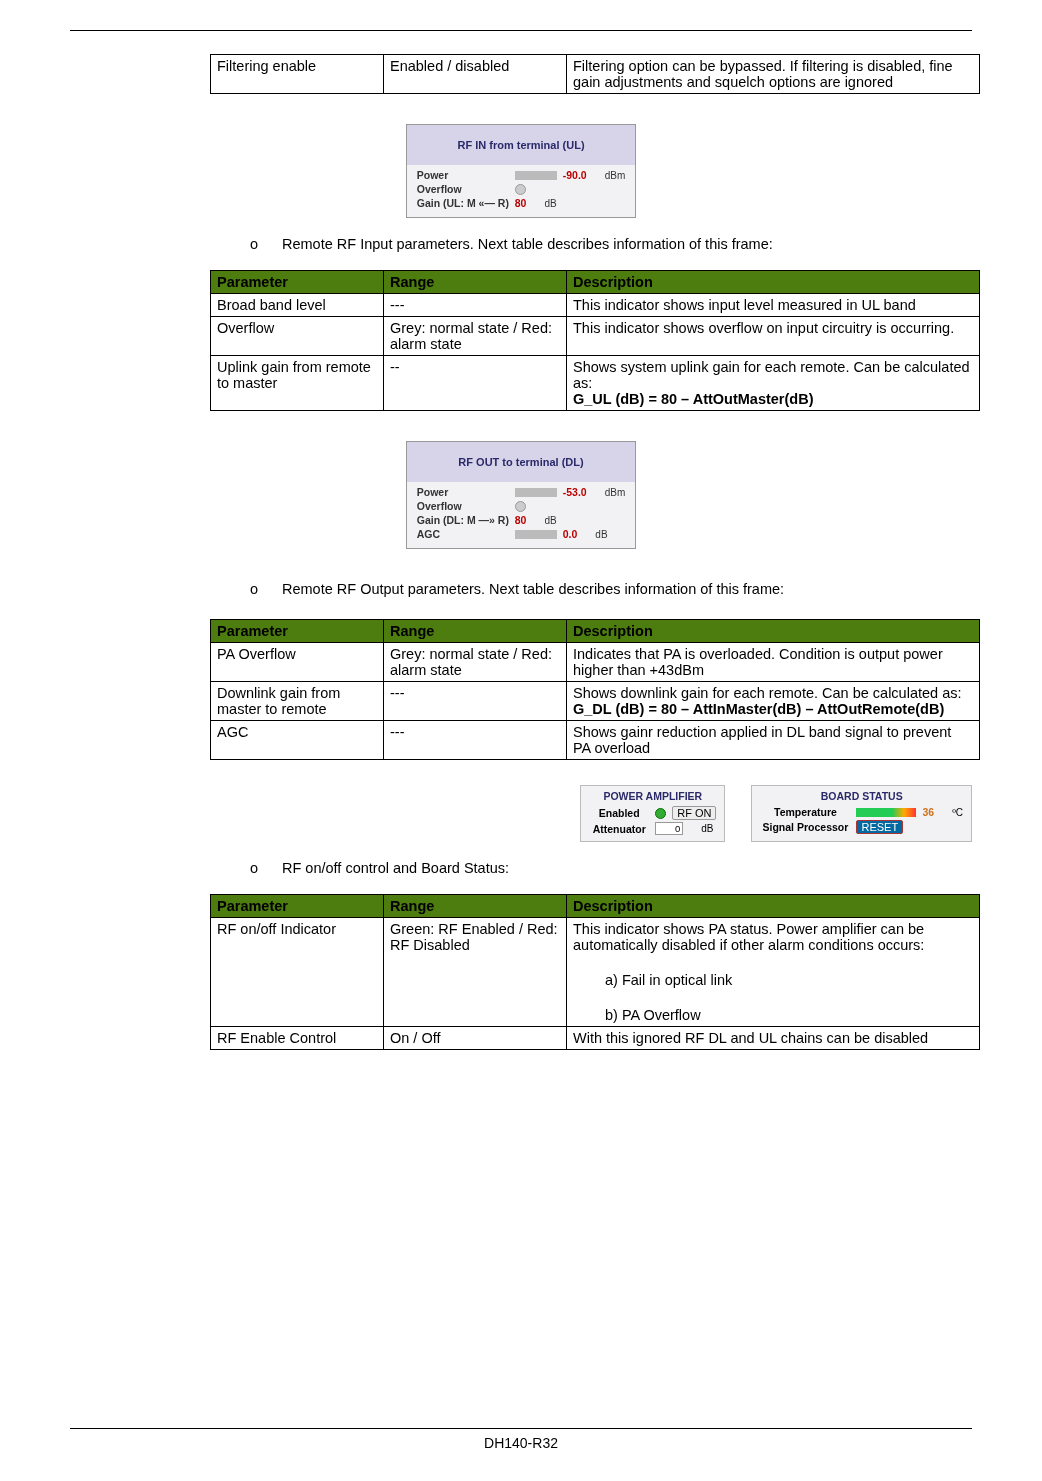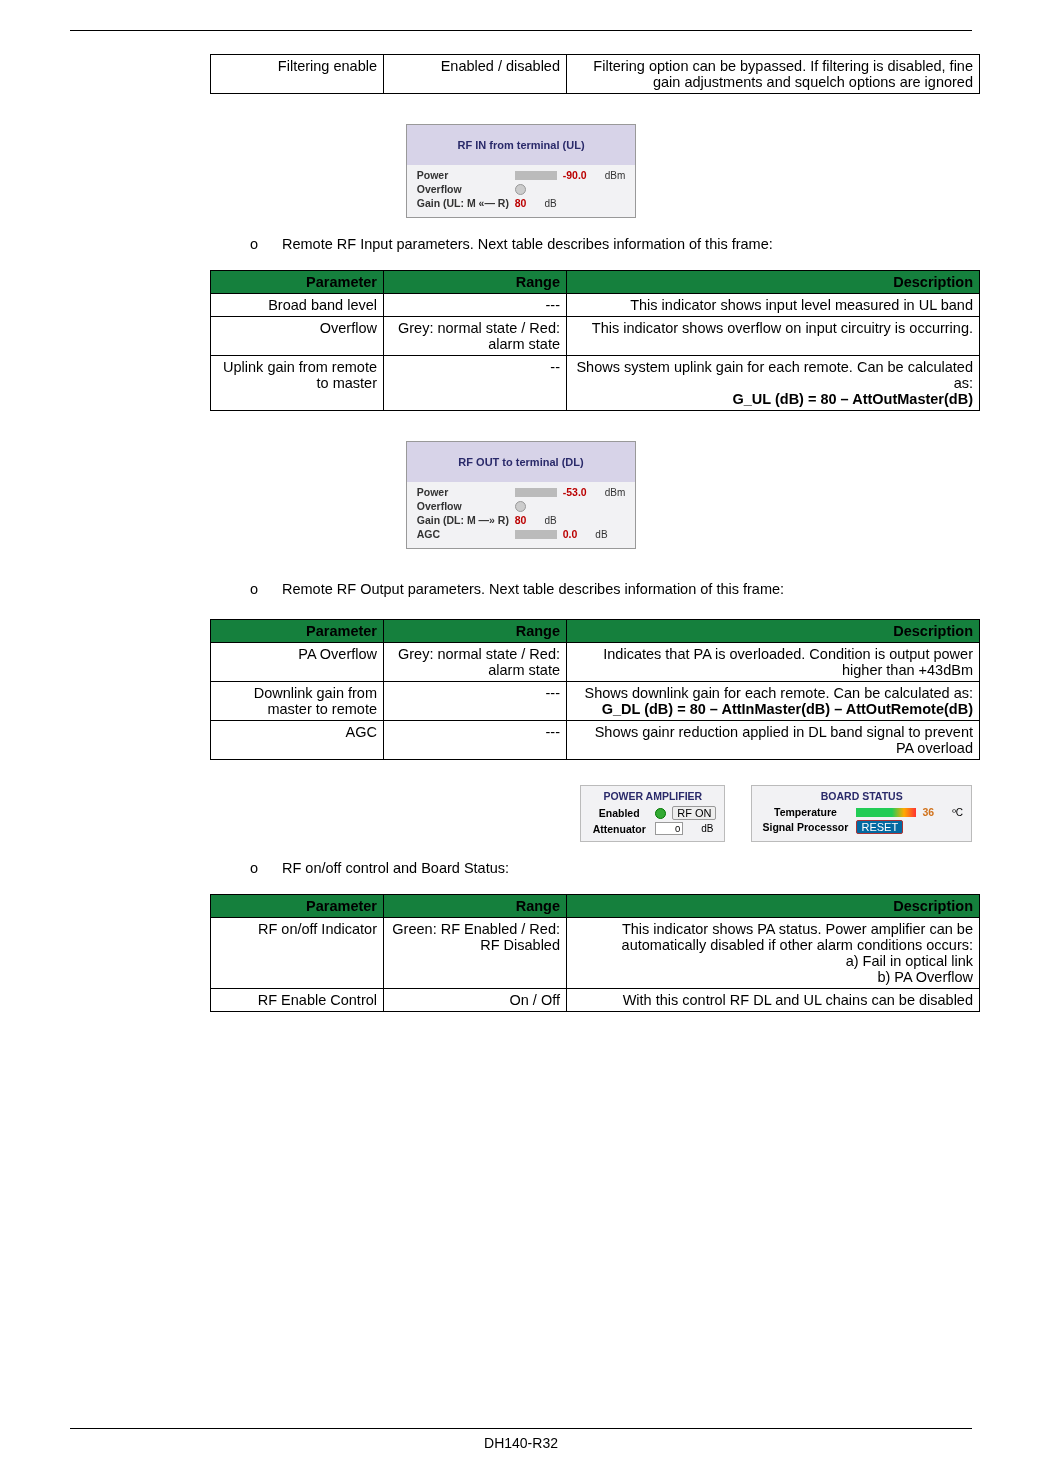--- a/index.html
+++ b/index.html
@@ -23,26 +23,26 @@
   }
   table.param {
     border-collapse: collapse;
     width: 100%;
     margin-left: 140px;
     width: 770px;
   }
   table.param td, table.param th {
     border: 1px solid #000;
     padding: 3px 6px;
-    text-align: right;
+    text-align: left;
     vertical-align: top;
     font-size: 14.5px;
   }
   table.param th {
-    background: #15803d;
+    background: #4d7c0f;
     font-weight: bold;
   }
   .col1 { width: 160px; }
   .col2 { width: 170px; }
   .col3 { }
   .bullet-row {
     margin-left: 180px;
     margin-top: 18px;
     margin-bottom: 18px;
     display: flex;
@@ -89,21 +89,21 @@
   .val-red { color:#b00; font-weight:bold; font-size:10.5px;}
   .val-orange { color:#d1721b; font-weight:bold; font-size:10.5px;}
   .dot-grey { display:inline-block; width:9px; height:9px; border-radius:50%; background:#ccc; border:1px solid #999;}
   .dot-green { display:inline-block; width:9px; height:9px; border-radius:50%; background:#3a3; border:1px solid #070;}
   .btn { display:inline-block; border:1px solid #999; background:#eee; padding:0 4px; font-size:11px; border-radius:2px;}
   .btn-red { background:#0369a1; color:#fff; border-color:#a33;}
   .inp { display:inline-block; border:1px solid #999; background:#fff; width:22px; font-size:9.5px; text-align:right; padding:0 2px;}
   .unit { font-size:10px;margin-left:12px; }
   .bar-grad { display:inline-block; width:60px; height:9px; background:linear-gradient(90deg,#2c5 60%,#fa0 80%,#f33 100%); vertical-align:middle;}
   .desc-list { margin:0; padding-left:0; }
-  .desc-list .li { margin-left:32px; }
+  .desc-list .li { margin-left:32px;margin-top:19px; }
   .footer {
     position:absolute;
     bottom:30px;
     left:70px;
     right:70px;
     border-top:1.5px solid #000;
     padding-top:6px;
     display:flex;
     justify-content:center;
     font-size:14px;
@@ -309,21 +309,21 @@
         <span>This indicator shows PA status. Power amplifier can be automatically disabled if other alarm conditions occurs:</span>
         <div class="desc-list">
           <div class="li">a)    Fail in optical link</div>
           <div class="li">b)    PA Overflow</div>
         </div>
       </td>
     </tr>
     <tr>
       <td>RF Enable Control</td>
       <td>On / Off</td>
-      <td>With this control RF DL and UL chains can be disabled</td>
+      <td>With this ignored RF DL and UL chains can be disabled</td>
     </tr>
   </tbody>
     </table>
 
 </div>
 
 <div class="footer">
   <span>DH140-R</span>
   <span>32</span>
 </div>

